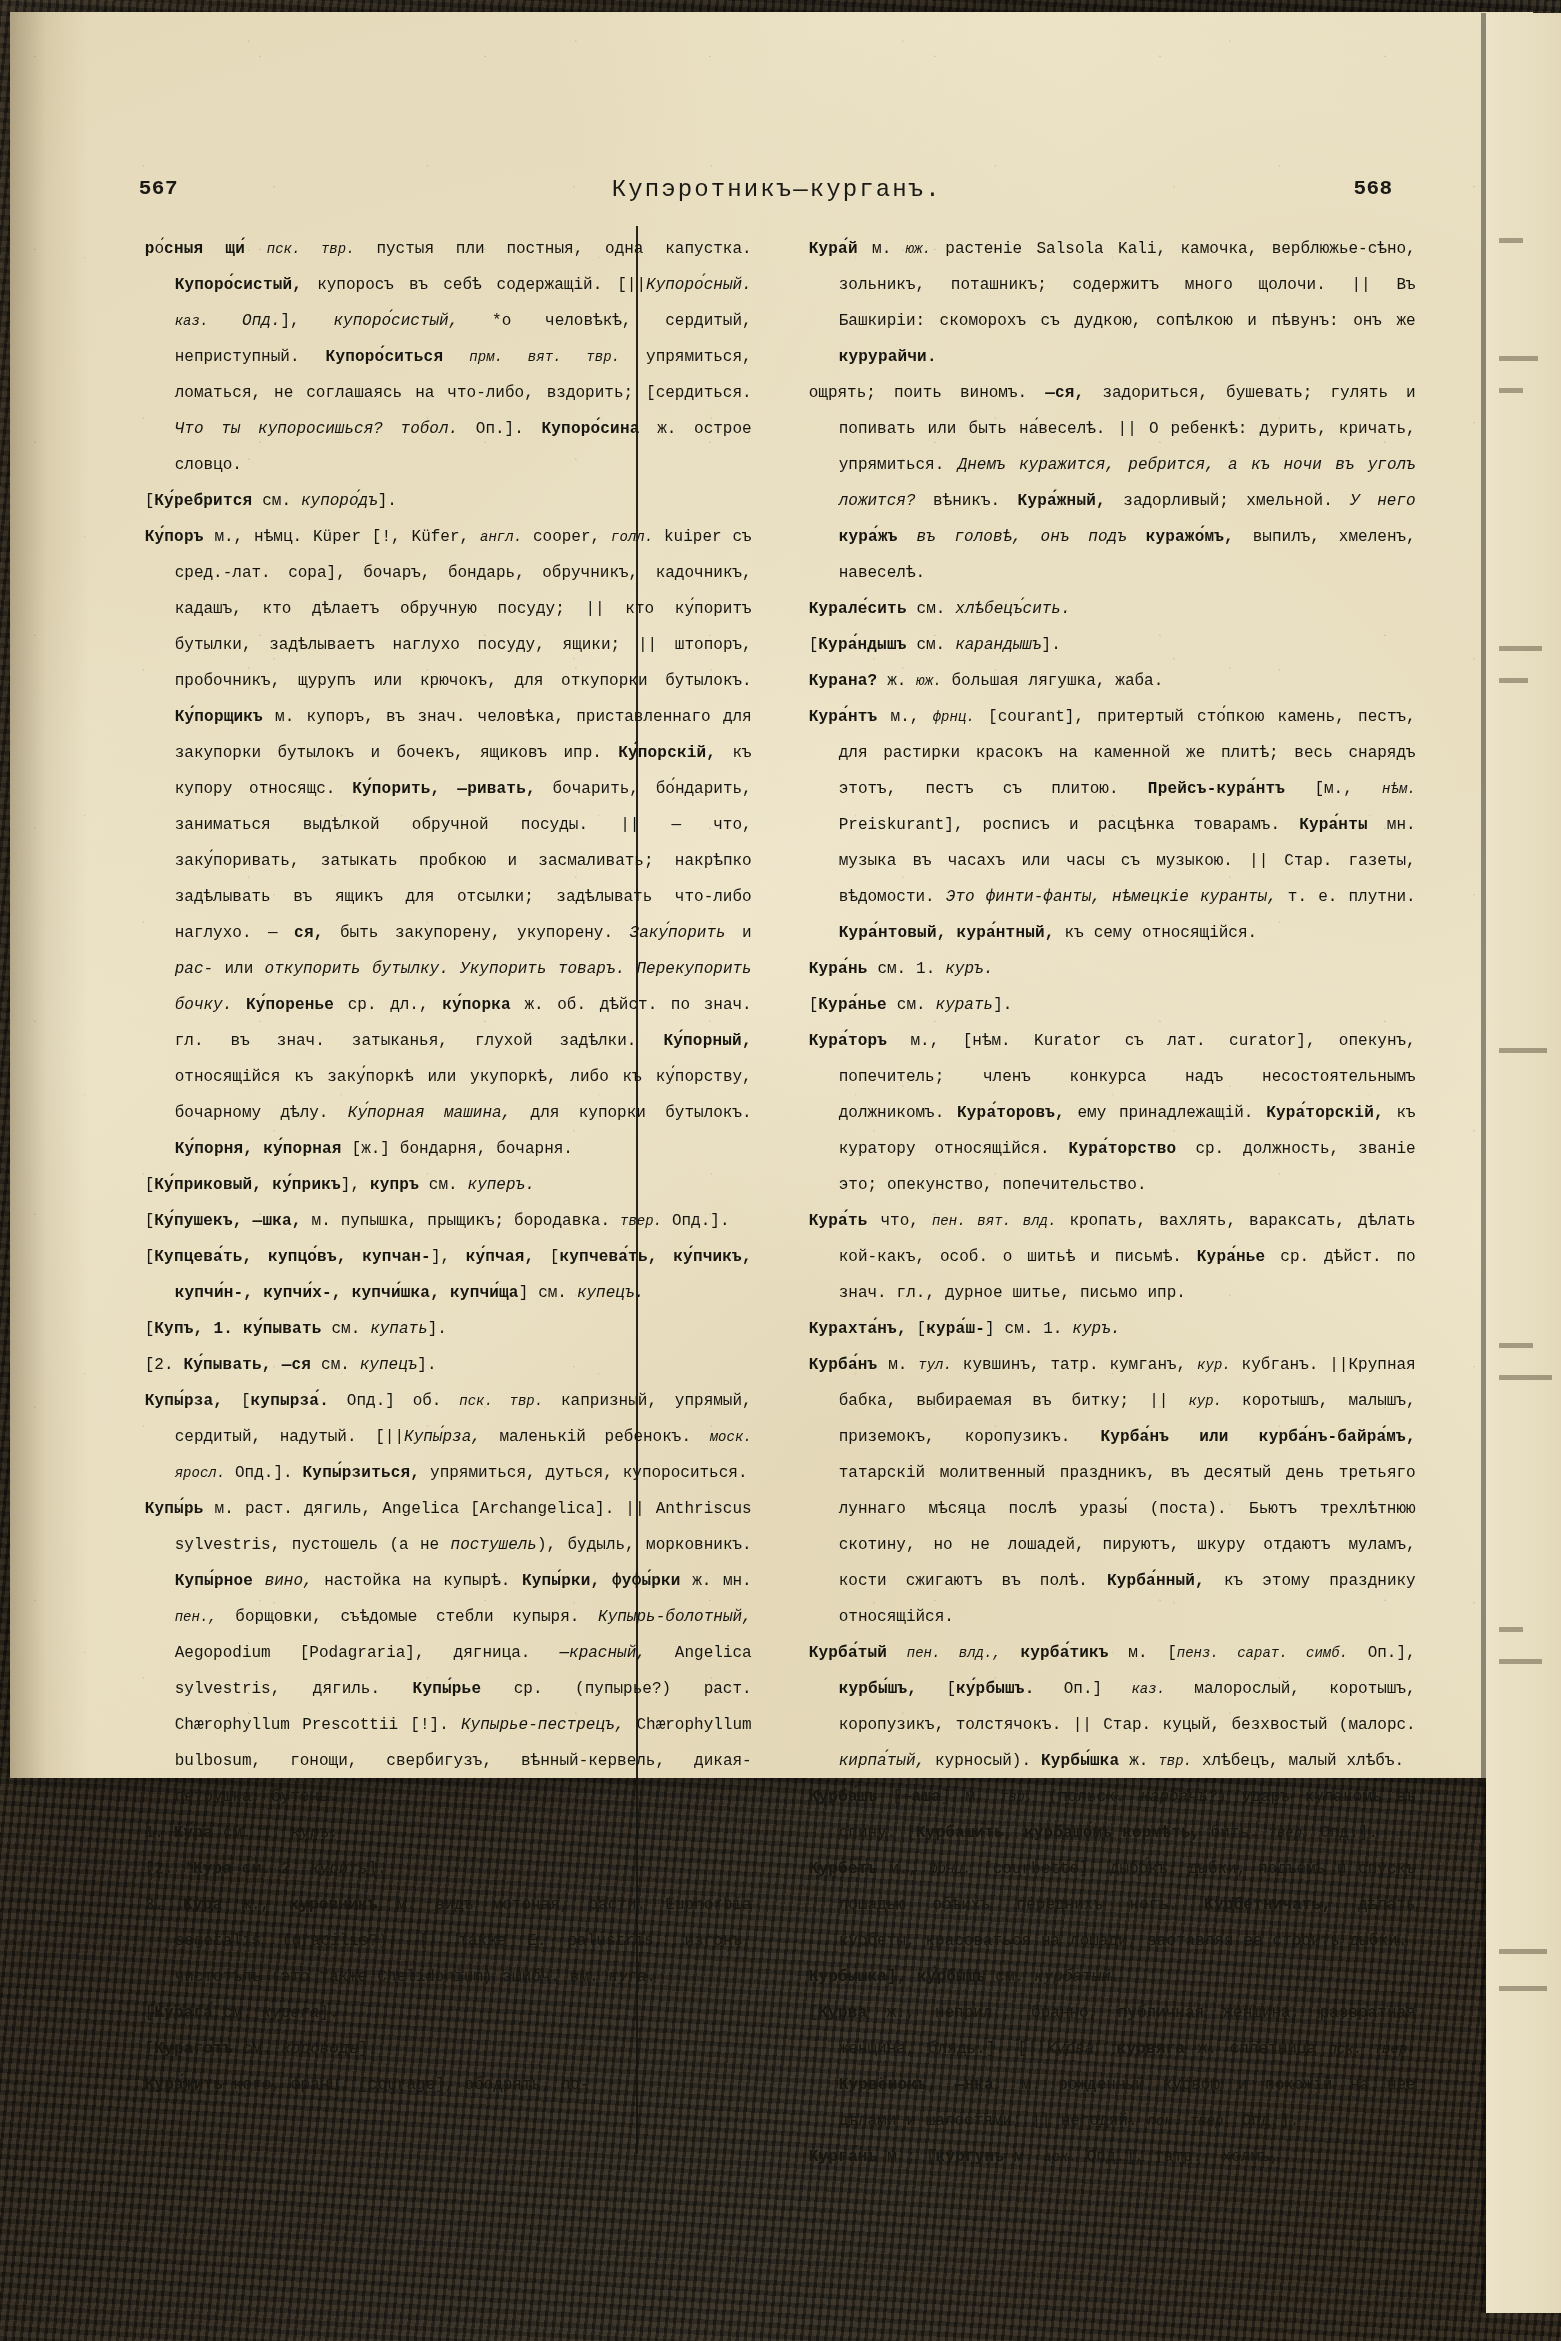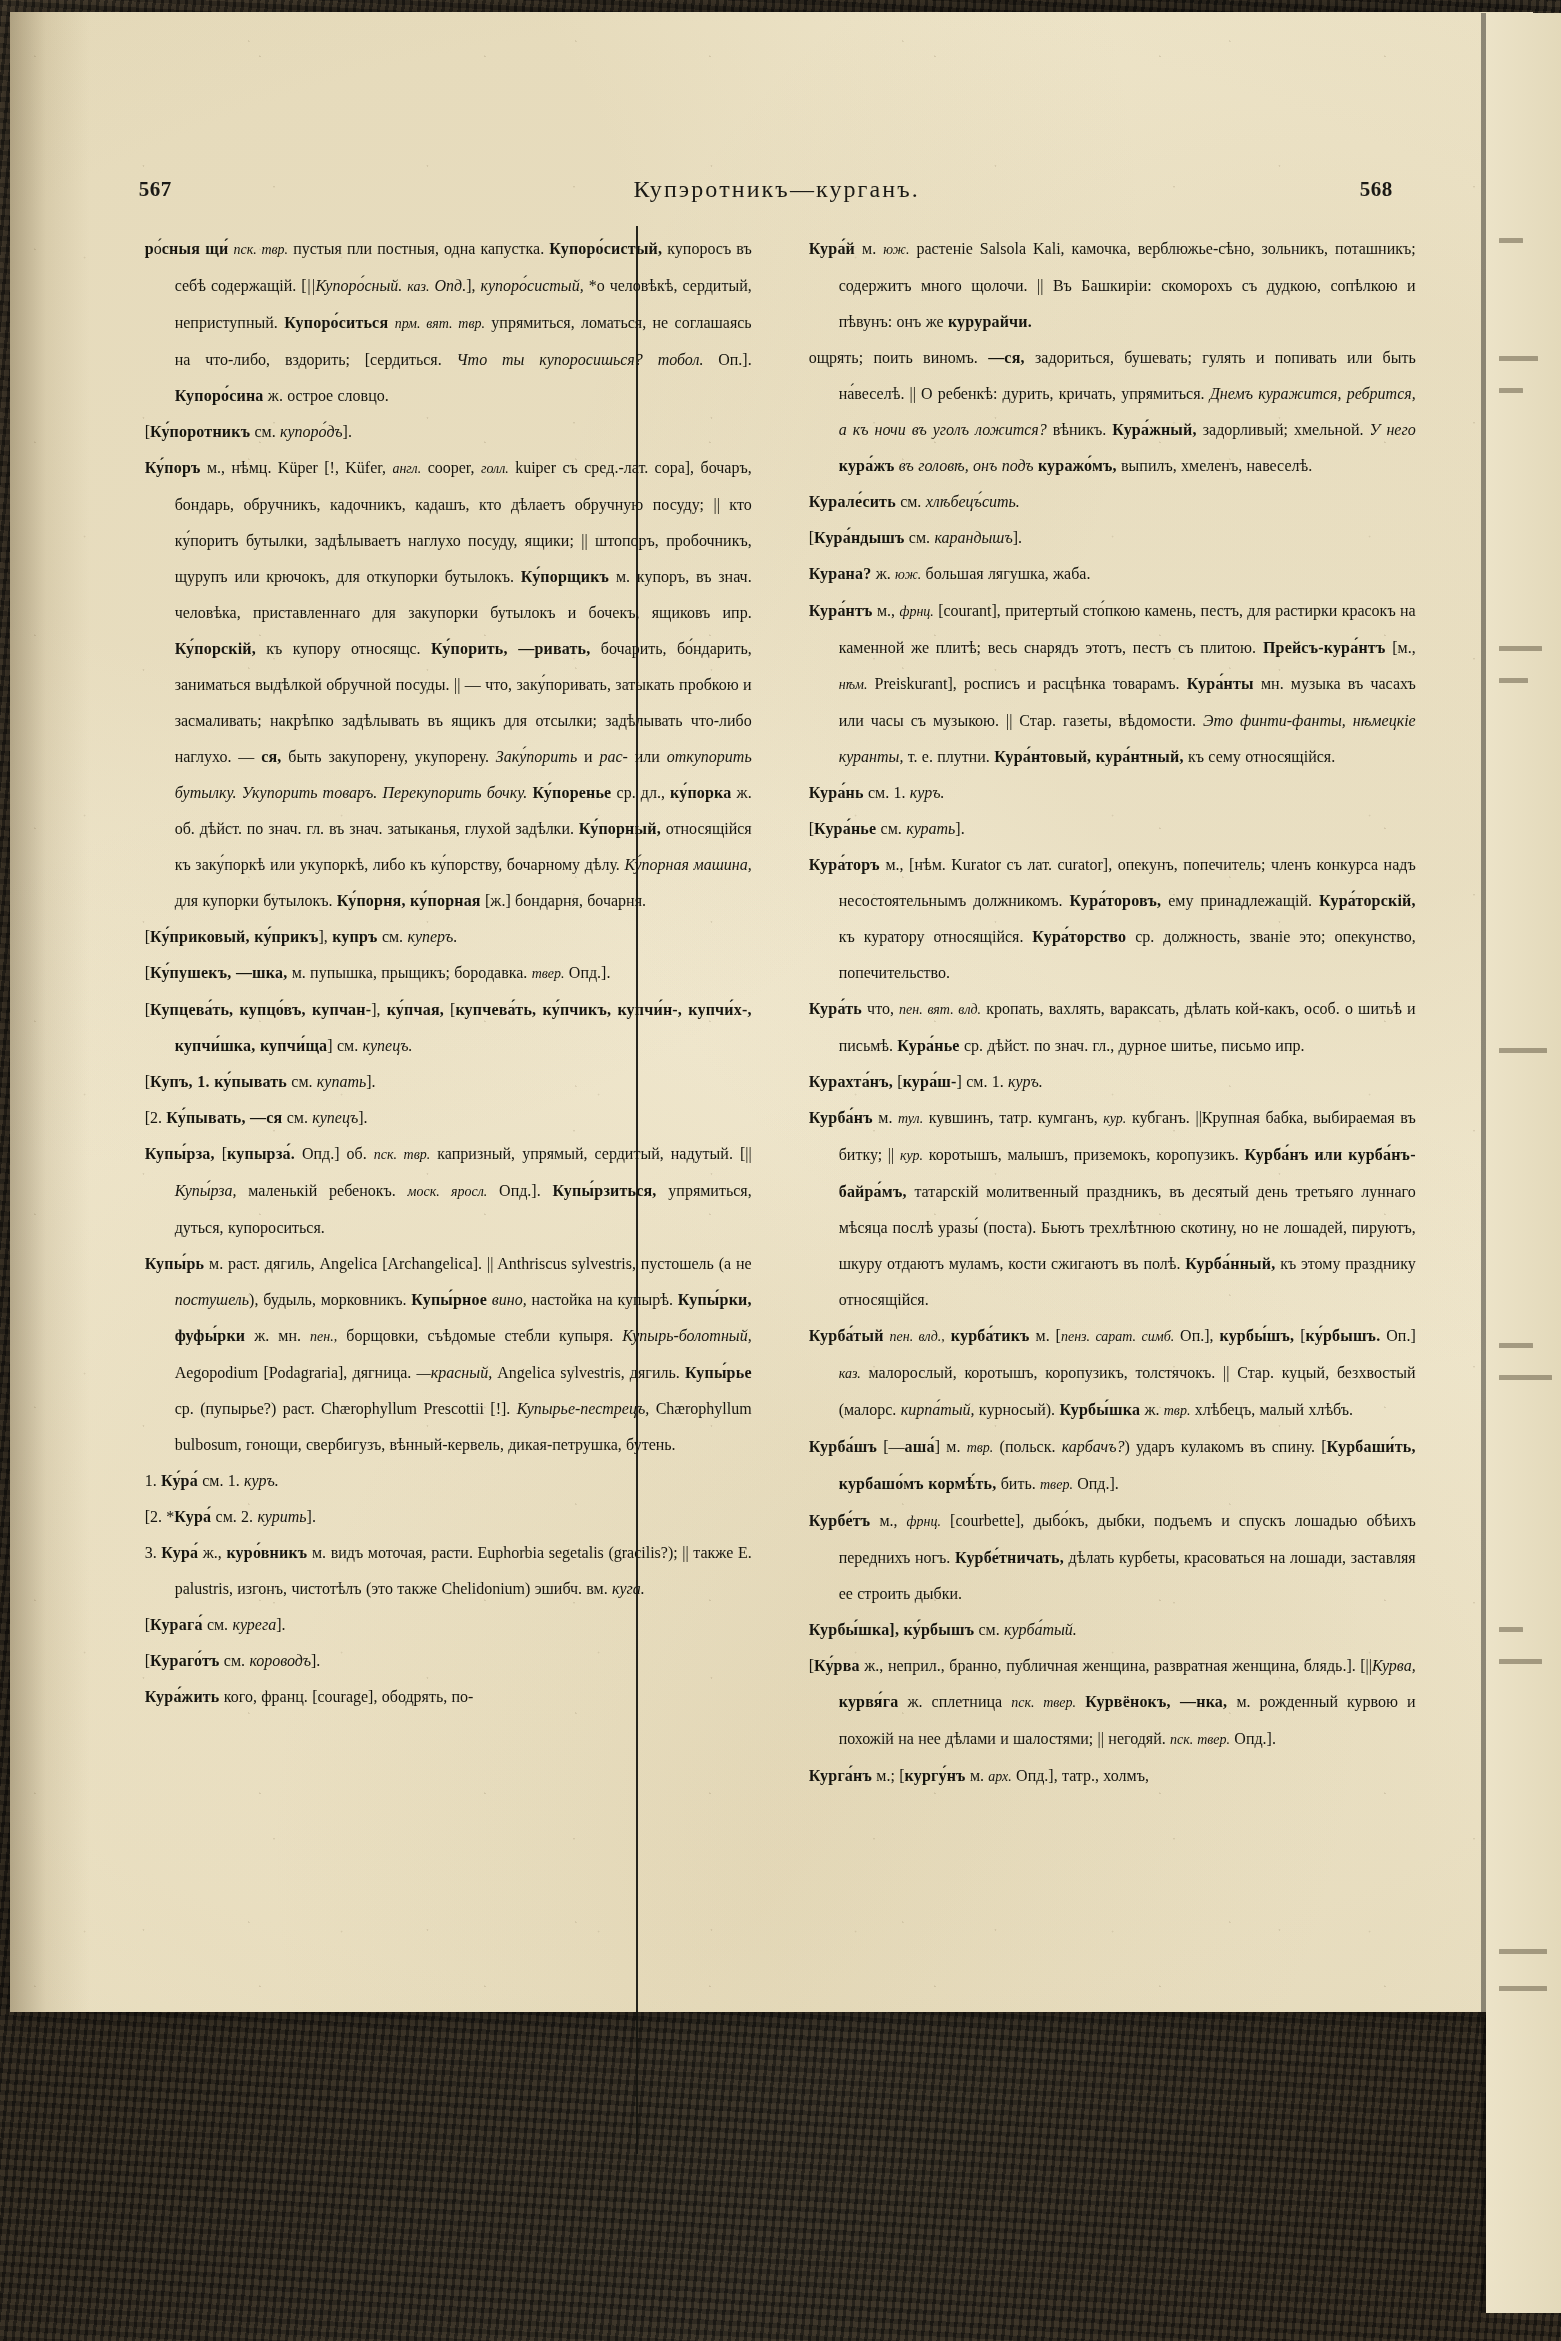--- a/index.html
+++ b/index.html
@@ -27,25 +27,26 @@
         rgba(140,115,80,0.08) 4.8px, rgba(140,115,80,0.08) 10.7px),
       linear-gradient(120deg, #3c352a 0%, #2a251d 40%, #39312663 70%, #2b251c 100%);
   }
 
   
   #page {
     position: absolute;
     left: 9.7px;
     top: 11.8px;
     width: 1523px;
-    height: 2000px;
+    height: 1766px;
     background:
       radial-gradient(ellipse 150% 90% at 50% 50%,
         #f2ead2 0%, #efe6cb 55%, #e6dcbd 85%, #dbd0ae 100%);
     box-shadow: 0 0 21.4px rgba(0,0,0,0.55);
+    font-family: Liberation Mono, monospace;
   }
   
   #page::before {
     content: "";
     position: absolute;
     inset: 0;
     pointer-events: none;
     background:
       radial-gradient(circle at 14% 12%, rgba(190,170,120,0.18) 0 18%, transparent 42%),
       radial-gradient(circle at 86% 30%, rgba(185,165,115,0.14) 0 16%, transparent 40%),
@@ -180,21 +181,21 @@
     <div class="folio left">567</div>
     <div class="head-title">Купэротникъ—курганъ.</div>
     <div class="folio right">568</div>
   </div>
 
   <div id="col-rule"></div>
 
   <div id="columns">
     <div class="column left" id="col-left">
         <p class="entry"><b>р</b>о́<b>сныя щи́</b> <i class="sm">пск. твр.</i> пустыя пли постныя, одна капустка. <b>Купоро́систый,</b> купоросъ въ себѣ содержащій. [<i>||Купоро́сный. <span class="sm">каз.</span> Опд.</i>], <i>купоро́систый,</i> *о человѣкѣ, сердитый, неприступный. <b>Купоро́ситься</b> <i class="sm">прм. вят. твр.</i> упрямиться, ломаться, не соглашаясь на что-либо, вздорить; [сердиться. <i>Что ты купоросишься? тобол.</i> Оп.]. <b>Купоро́сина</b> ж. острое словцо.</p>
-        <p class="entry">[<b>Ку́поротникъ</b> см. <i>купоро́дъ</i>].</p>
+        <p class="entry">[<b>Ку́ребрится</b> см. <i>купоро́дъ</i>].</p>
         <p class="entry"><b>Ку́поръ</b> м., нѣмц. Küper [!, Küfer, <span class="sm">англ.</span> cooper, <span class="sm">голл.</span> kuiper съ сред.-лат. copa], бочаръ, бондарь, обручникъ, кадочникъ, кадашъ, кто дѣлаетъ обручную посуду; || кто ку́поритъ бутылки, задѣлываетъ наглухо посуду, ящики; || штопоръ, пробочникъ, щурупъ или крючокъ, для откупорки бутылокъ. <b>Ку́порщикъ</b> м. купоръ, въ знач. человѣка, приставленнаго для закупорки бутылокъ и бочекъ, ящиковъ ипр. <b>Ку́порскій,</b> къ купору относящс. <b>Ку́порить, —ривать,</b> бочарить, бо́ндарить, заниматься выдѣлкой обручной посуды. || — что, заку́поривать, затыкать пробкою и засмаливать; накрѣпко задѣлывать въ ящикъ для отсылки; задѣлывать что-либо наглухо. — <b>ся,</b> быть закупорену, укупорену. <i>Заку́порить</i> и <i>рас-</i> или <i>откупорить бутылку. Укупорить товаръ. Перекупорить бочку.</i> <b>Ку́поренье</b> ср. дл., <b>ку́порка</b> ж. об. дѣйст. по знач. гл. въ знач. затыканья, глухой задѣлки. <b>Ку́порный,</b> относящійся къ заку́поркѣ или укупоркѣ, либо къ ку́порству, бочарному дѣлу. <i>Ку́порная машина,</i> для купорки бутылокъ. <b>Ку́порня, ку́порная</b> [ж.] бондарня, бочарня.</p>
         <p class="entry">[<b>Ку́приковый, ку́прикъ</b>], <b>купръ</b> см. <i>куперъ.</i></p>
         <p class="entry">[<b>Ку́пушекъ, —шка,</b> м. пупышка, прыщикъ; бородавка. <i class="sm">твер.</i> Опд.].</p>
         <p class="entry">[<b>Купцева́ть, купцо́въ, купчан-</b>], <b>ку́пчая,</b> [<b>купчева́ть, ку́пчикъ, купчи́н-, купчи́х-, купчи́шка, купчи́ща</b>] см. <i>купецъ.</i></p>
         <p class="entry">[<b>Купъ, 1. ку́пывать</b> см. <i>купать</i>].</p>
         <p class="entry">[2. <b>Ку́пывать, —ся</b> см. <i>купецъ</i>].</p>
         <p class="entry"><b>Купы́рза,</b> [<b>купырза́.</b> Опд.] об. <i class="sm">пск. твр.</i> капризный, упрямый, сердитый, надутый. [||<i>Купы́рза,</i> маленькій ребенокъ. <i class="sm">моск. яросл.</i> Опд.]. <b>Купы́рзиться,</b> упрямиться, дуться, купороситься.</p>
         <p class="entry"><b>Купы́рь</b> м. раст. дягиль, Angelica [Archangelica]. || Anthriscus sylvestris, пустошель (а не <i>постушель</i>), будыль, морковникъ. <b>Купы́рное</b> <i>вино,</i> настойка на купырѣ. <b>Купы́рки, фуфы́рки</b> ж. мн. <i class="sm">пен.,</i> борщовки, съѣдомые стебли купыря. <i>Купырь-болотный,</i> Aegopodium [Podagraria], дягница. <i>—красный,</i> Angelica sylvestris, дягиль. <b>Купы́рье</b> ср. (пупырье?) раст. Chærophyllum Prescottii [!]. <i>Купырье-пестрецъ,</i> Chærophyllum bulbosum, гонощи, свербигузъ, вѣнный-кервель, дикая-петрушка, бутень.</p>
         <p class="entry">1. <b>Ку́ра́</b> см. 1. <i>куръ.</i></p>
         <p class="entry">[2. *<b>Кура́</b> см. 2. <i>курить</i>].</p>

